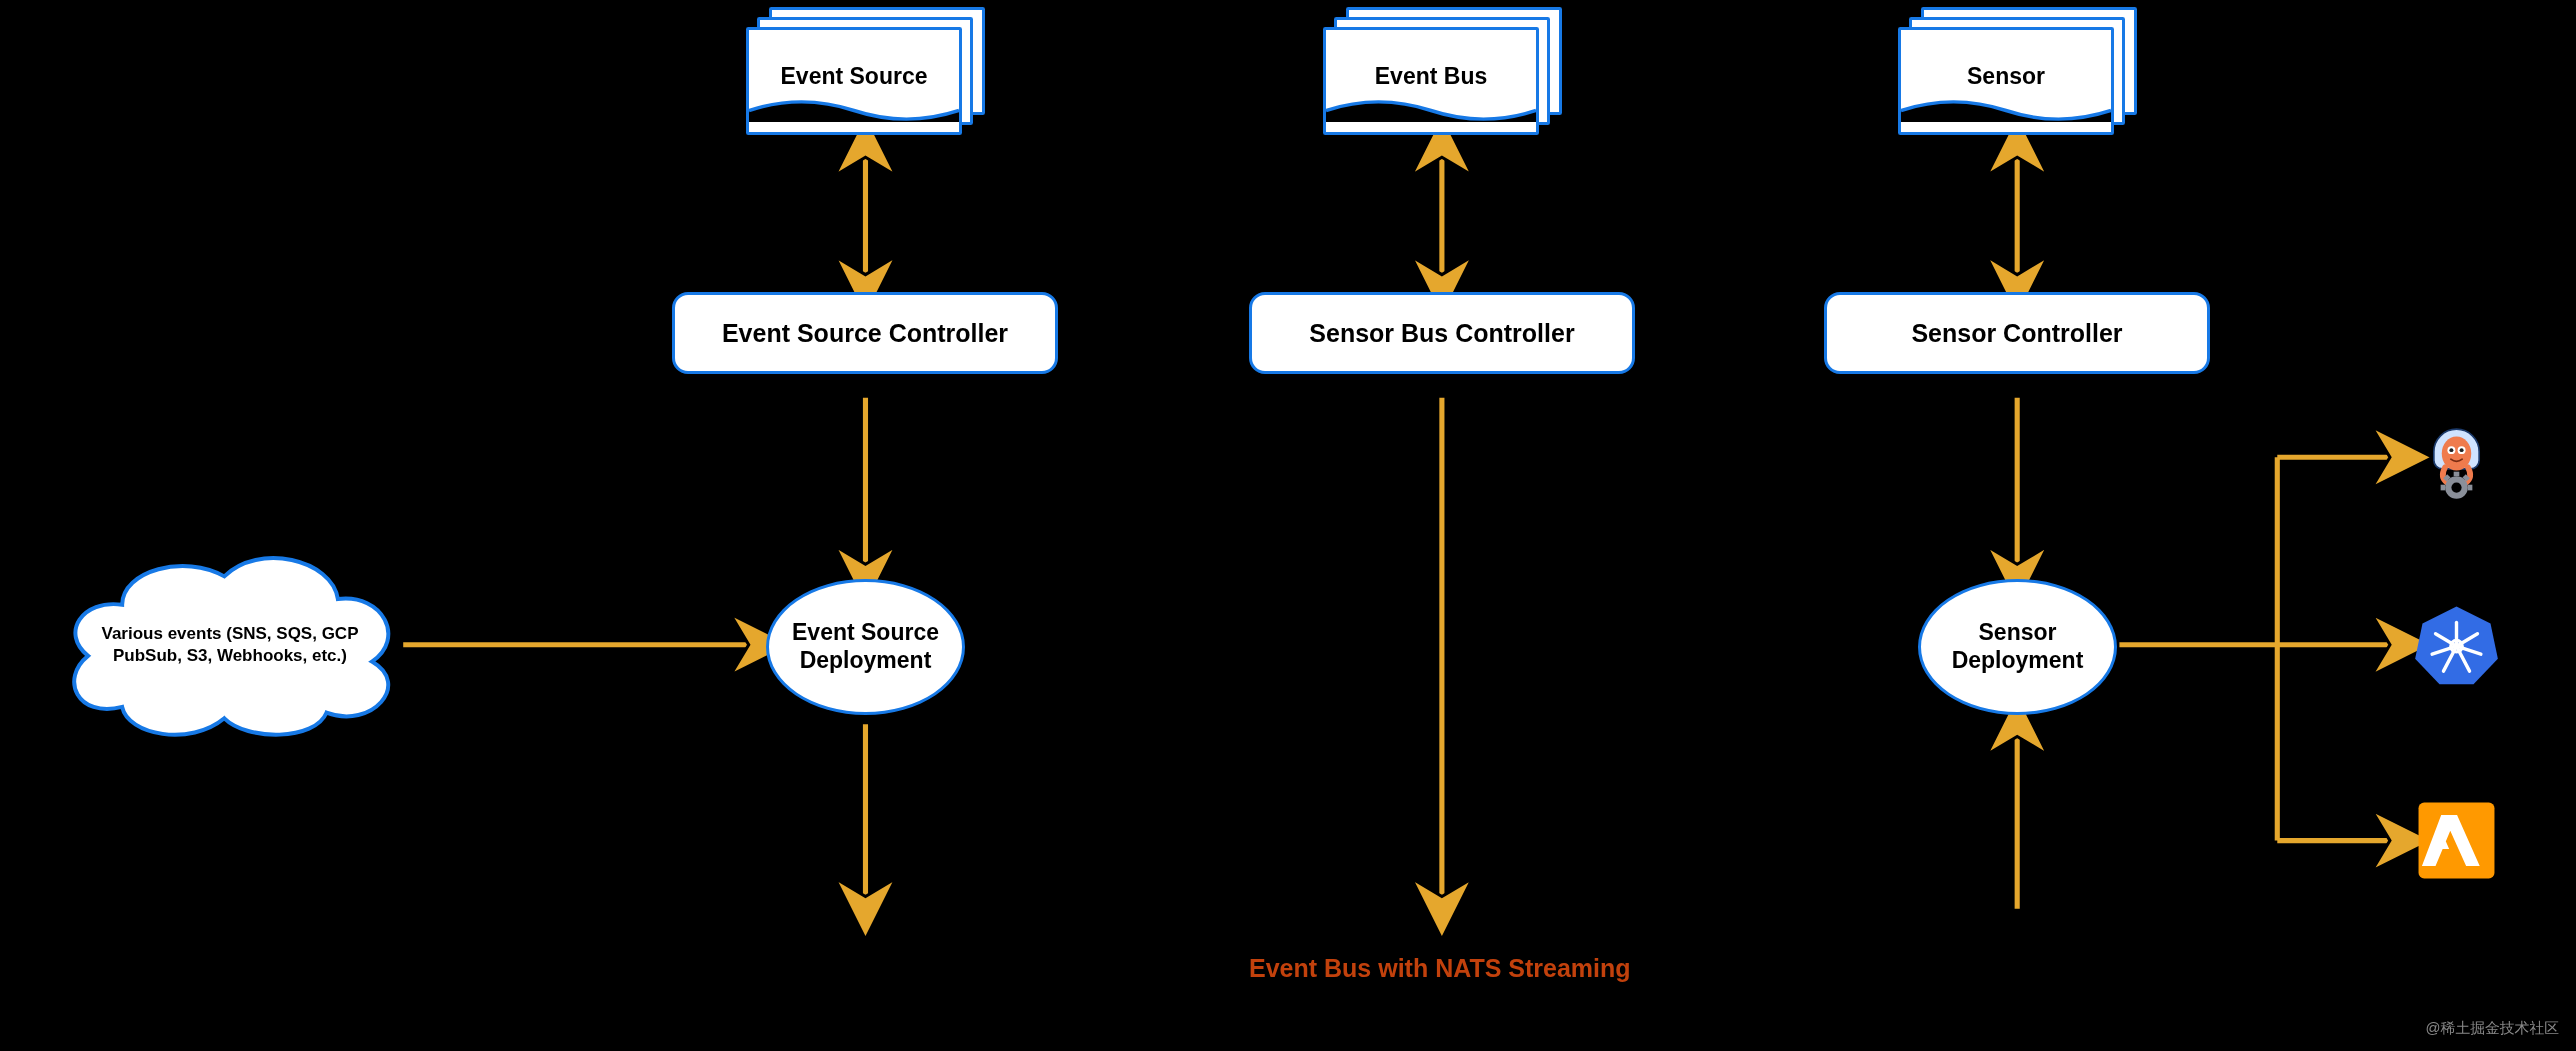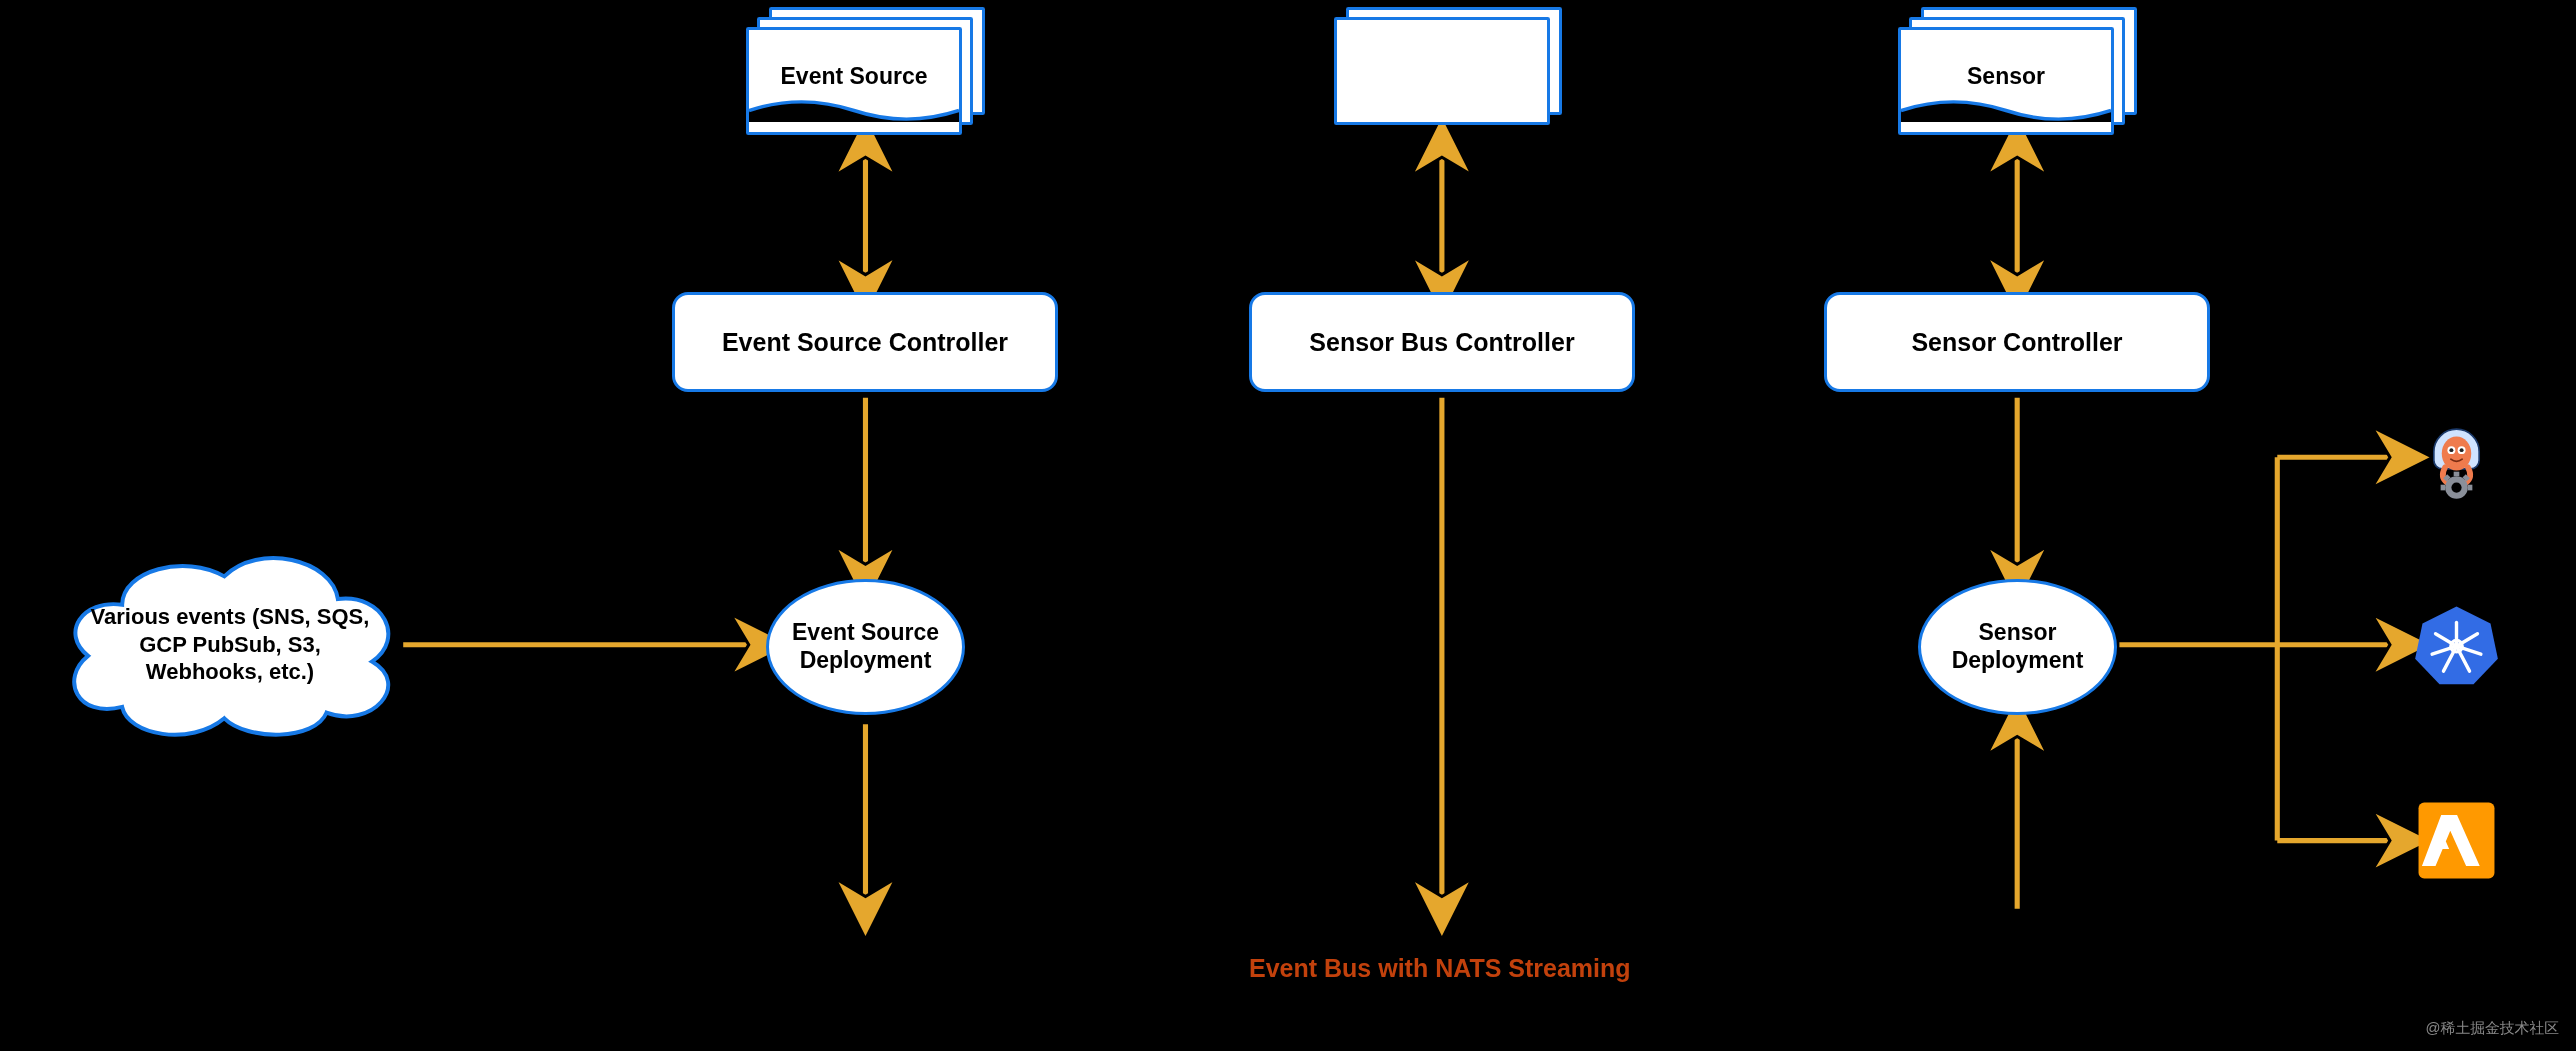--- a/index.html
+++ b/index.html
@@ -41,21 +41,21 @@
     height: 23px;
   }
   .doc1 { top: 0; left: 23px; }
   .doc2 { top: 10.2px; left: 11.4px; }
   .doc3 { top: 20.4px; left: 0; z-index: 3; display:flex; align-items:center; justify-content:center; }
   .doc3 span { position: relative; z-index: 5; font-size: 23px; font-weight: 700; margin-top:-9px;}
   .doc-wave svg { width: 100%; height: 100%; display:block; }
 
   .controller {
     width: 386px;
-    height: 100px;
+    height: 82px;
     border: 3.4px solid #1779e6;
     border-radius: 16px;
     font-size: 25px;
   }
   .deploy {
     width: 199px;
     height: 136px;
     border: 3.4px solid #1779e6;
     border-radius: 50%;
     font-size: 23px;
@@ -66,21 +66,21 @@
     position: absolute;
     width: 352px;
     height: 193px;
   }
   .cloud svg { position:absolute; inset:0; width:100%; height:100%; }
   .cloud-text {
     position: absolute;
     inset: 0;
     display:flex; align-items:center; justify-content:center;
     text-align:center;
-    font-size: 22px;
+    font-size: 17px;
     font-weight:700;
     padding: 0 34px;
     line-height:1.25;
   }
   .footer-text {
     position:absolute;
     color:#c2410c;
     font-size:25px;
     font-weight:700;
   }
@@ -174,20 +174,29 @@
 <div class="cloud" style="left:54px; top:548px;">
   <svg viewBox="0 0 620 340">
     <path d="M120,280 C40,300 10,230 60,190 C10,150 50,90 120,100 C120,40 230,10 300,50 C360,-10 490,20 500,90 C580,80 620,160 560,200 C630,240 560,320 480,290 C460,340 340,340 300,300 C240,350 130,330 120,280 Z" fill="#fff" stroke="#1779e6" stroke-width="7"></path>
   </svg>
   <div class="cloud-text">Various events (SNS, SQS, GCP PubSub, S3, Webhooks, etc.)</div>
 </div>
 
 <div class="doc-stack" style="left:1323px; top:6.8px;">
   <div class="doc doc1"></div>
   <div class="doc doc2"></div>
+  <div class="doc doc3">
+    <span>Event Bus</span>
+    <div class="doc-wave">
+        <svg viewBox="0 0 380 40" preserveAspectRatio="none">
+          <path d="M0,20 Q95,-10 190,20 T380,20 L380,40 L0,40 Z" fill="#000"></path>
+          <path d="M0,20 Q95,-10 190,20 T380,20" stroke="#1779e6" stroke-width="6" fill="none"></path>
+        </svg>
+      </div>
+  </div>
 </div>
 
 <div class="node controller" style="left:1249px; top:292px;">
   <span>Sensor Bus Controller</span>
 </div>
 
 <div class="doc-stack" style="left:1898px; top:6.8px;">
   <div class="doc doc1"></div>
   <div class="doc doc2"></div>
   <div class="doc doc3">

